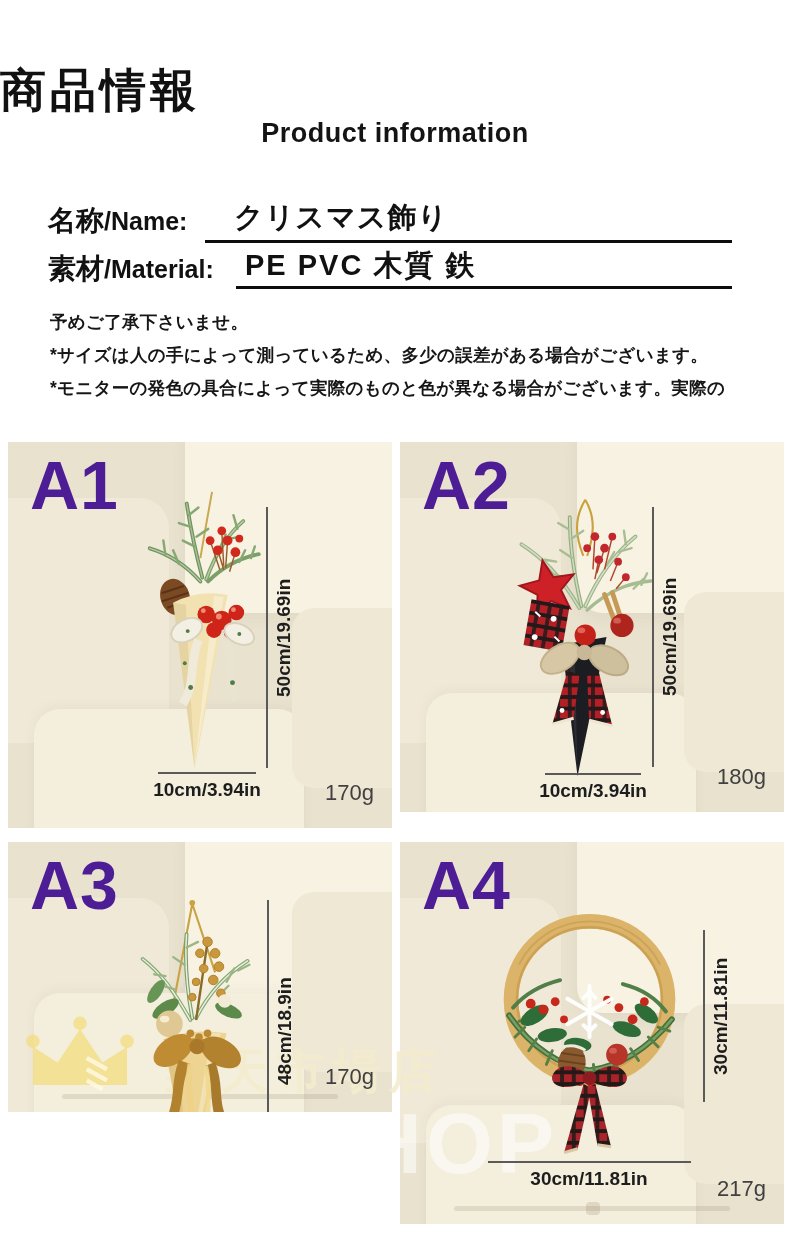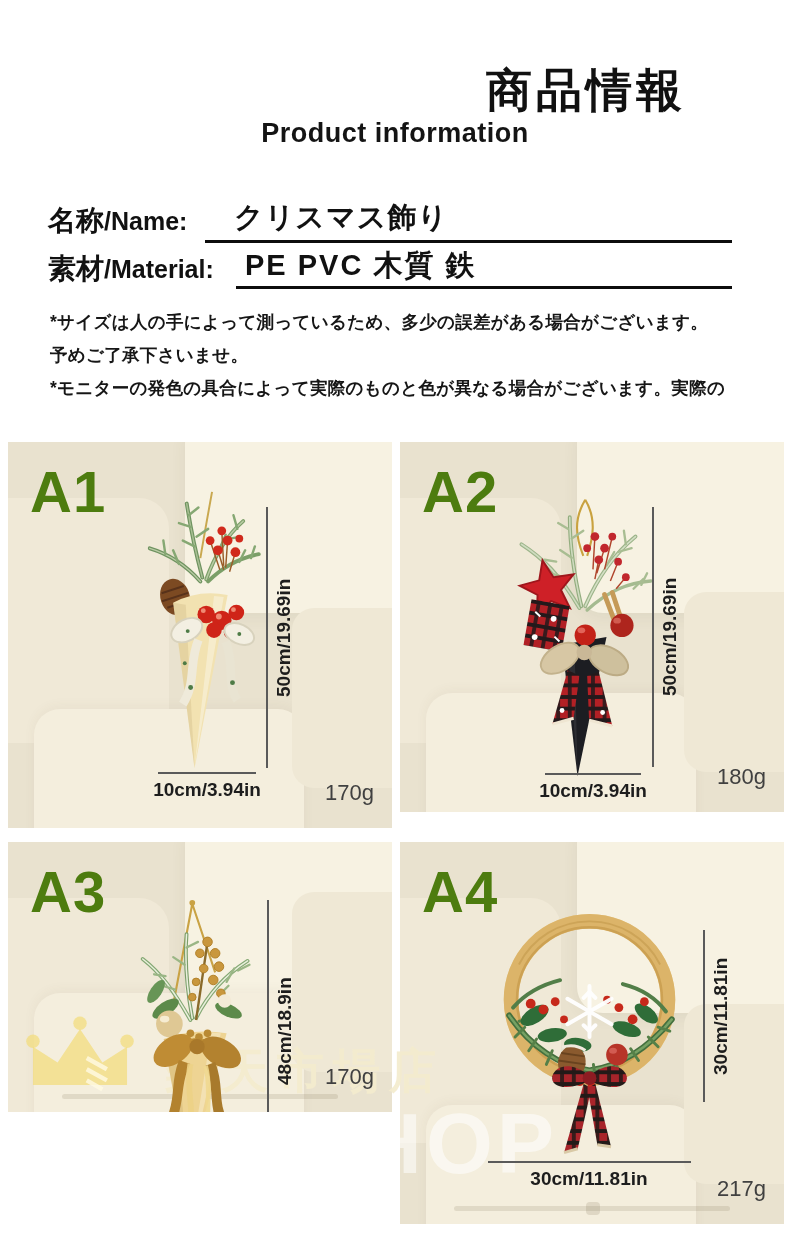--- a/index.html
+++ b/index.html
@@ -3,21 +3,21 @@
 <meta charset="utf-8">
 <style>
   html,body{margin:0;padding:0;}
   body{
     width:790px;height:1233px;position:relative;overflow:hidden;
     background:#ffffff;color:#111;
     font-family:"Liberation Sans","DejaVu Sans",sans-serif;
   }
   
   .page-title{
-    position:absolute;left:0;top:60px;width:686px;text-align:right;
+    position:absolute;left:0;top:60px;width:686px;text-align:left;
     font-size:46px;font-weight:900;letter-spacing:4px;color:#111;
   }
   .page-subtitle{
     position:absolute;left:0;top:118px;width:790px;text-align:center;
     font-size:27px;font-weight:700;color:#141414;letter-spacing:0.5px;
   }
   
   .field-label{position:absolute;font-size:26px;color:#111;white-space:nowrap;}
   .field-label .jp{font-weight:800;font-size:28px;}
   .field-label .en{font-weight:600;font-size:25px;}
@@ -25,21 +25,21 @@
   .underline{position:absolute;height:3px;background:#0d0d0d;}
   
   .notes{position:absolute;left:50px;top:306px;width:700px;font-size:17.5px;font-weight:600;color:#161616;line-height:33px;letter-spacing:0.3px;}
   
   .panel{position:absolute;width:384px;background:#e9e2cf;overflow:hidden;}
   .panel .backdrop{position:absolute;inset:0;}
   .panel .s1{position:absolute;right:-28px;top:-24px;width:235px;height:195px;background:#f7f2e2;border-radius:26px;box-shadow:0 4px 16px rgba(90,80,50,0.07);}
   .panel .s2{position:absolute;left:-44px;top:56px;width:205px;height:245px;background:#f0e9d7;border-radius:30px;}
   .panel .s3{position:absolute;left:26px;bottom:-46px;width:270px;height:165px;background:#f4eedd;border-radius:26px;box-shadow:0 -3px 12px rgba(90,80,50,0.05);}
   .panel .s4{position:absolute;right:-20px;bottom:40px;width:120px;height:180px;background:#efe8d5;border-radius:22px;}
-  .variant-label{position:absolute;left:22px;top:4px;font-size:58px;font-weight:800;color:#4d7c0f;z-index:6;letter-spacing:1px;margin-top:12px;}
+  .variant-label{position:absolute;left:22px;top:4px;font-size:68px;font-weight:800;color:#4c1d95;z-index:6;letter-spacing:1px;}
   .photo{position:absolute;z-index:5;}
   .vline{position:absolute;width:1.5px;background:#5a5a5a;z-index:6;}
   .vlabel{
     position:absolute;z-index:6;display:flex;align-items:center;justify-content:center;
     writing-mode:vertical-rl;transform:rotate(180deg);
     font-size:19px;font-weight:700;color:#1d1d1d;white-space:nowrap;
   }
   .hline{position:absolute;height:1.5px;background:#5a5a5a;z-index:6;}
   .hlabel{position:absolute;z-index:6;text-align:center;font-size:19px;font-weight:700;color:#1d1d1d;white-space:nowrap;}
   .weight{position:absolute;right:18px;bottom:22px;z-index:6;font-size:22px;font-weight:500;color:#404040;}
@@ -62,22 +62,22 @@
 <div class="field-value" style="left:214px;top:198px;margin-left:20px;">クリスマス飾り</div>
 <div class="underline" style="left:205px;top:240px;width:527px;"></div>
 
 <div class="field-label" style="left:48px;top:250px;">
   <span class="jp">素材</span><span class="en">/Material:</span>
 </div>
 <div class="field-value" style="left:245px;top:246px;letter-spacing:2px;">PE PVC 木質 鉄</div>
 <div class="underline" style="left:236px;top:286px;width:496px;"></div>
 
 <div class="notes">
+  <div>予めご了承下さいませ。</div>
   <div>*サイズは人の手によって測っているため、多少の誤差がある場合がございます。</div>
-  <div>予めご了承下さいませ。</div>
   <div>*モニターの発色の具合によって実際のものと色が異なる場合がございます。実際の</div>
 </div>
 
 <section class="panel" style="left:8px;top:442px;height:386px;">
   <div class="backdrop">
     <div class="s1"></div>
       <div class="s2"></div>
       <div class="s3"></div>
       <div class="s4"></div>
   </div>

